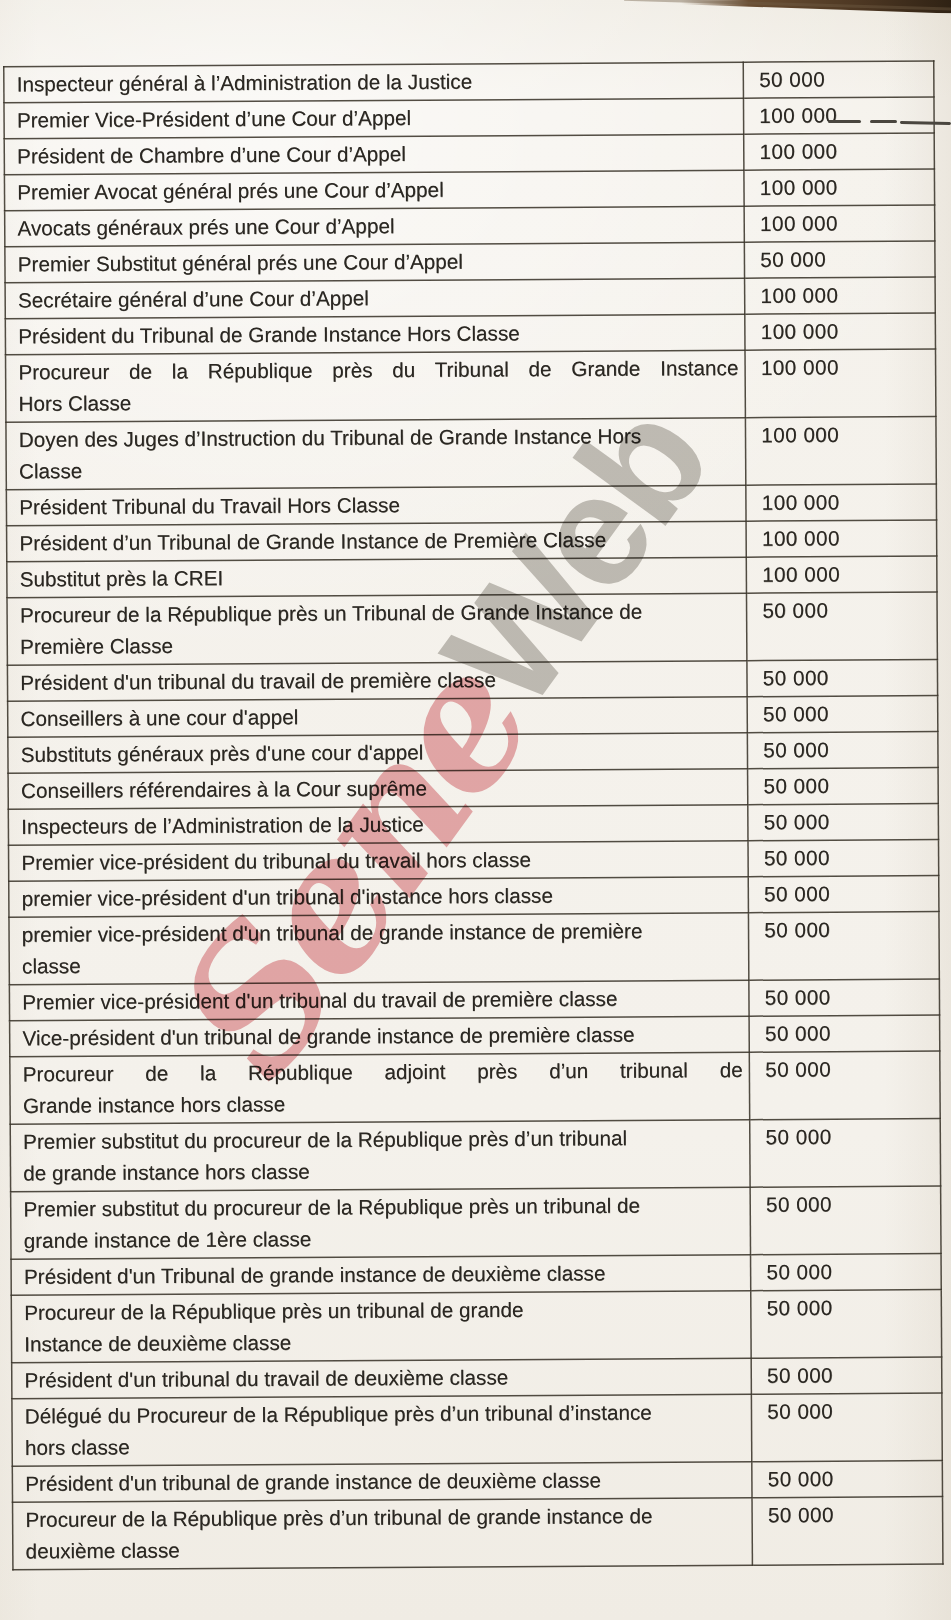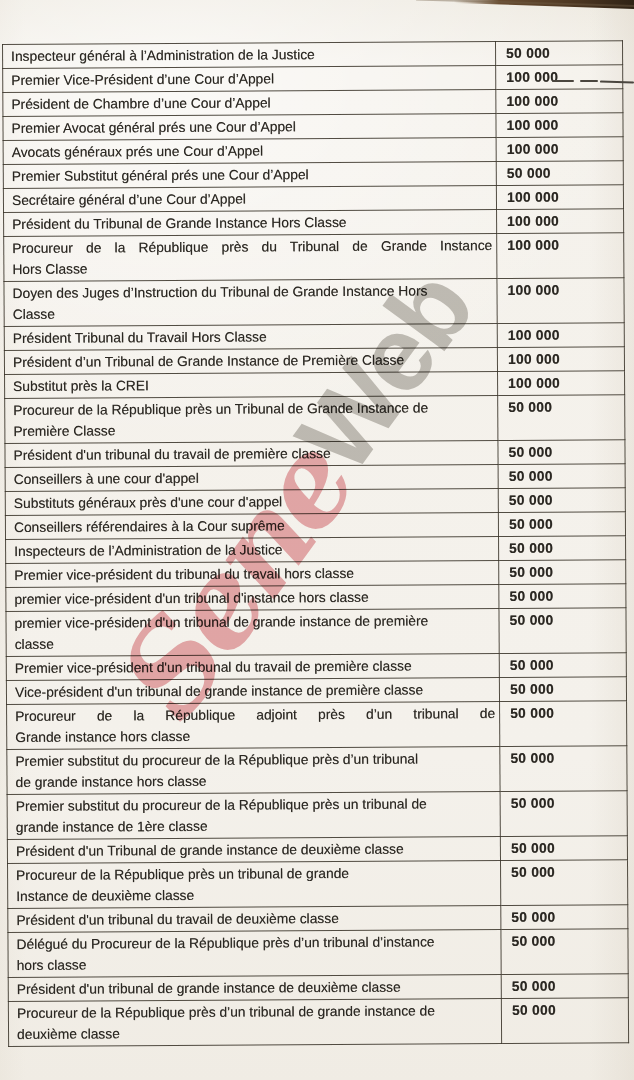--- a/index.html
+++ b/index.html
@@ -41,21 +41,21 @@
   }
   table.salary-table td {
     border: 1.4px solid rgba(58,52,42,0.88);
     vertical-align: top;
     color: #2a2722;
     font-size: 13.8px;
     line-height: 21px;
     text-shadow: 0.2px 0.2px 0.4px rgba(60,55,45,0.55);
   }
   td.role-cell { width: 480px; padding: 1px 4px 1px 8px; }
-  td.amount-cell { width: 112px; padding: 1px 4px 1px 10px; letter-spacing: 0.3px; font-weight: bold; }
+  td.amount-cell { width: 112px; padding: 1px 4px 1px 10px; letter-spacing: 0.3px; }
   .role-cell .line { display: block; }
   .role-cell .line.spread { text-align-last: justify; }
   
   .dash { position: absolute; background: #4a463f; z-index: 6; border-radius: 1px; }
   .dash1 { left: 552px; top: 80px; width: 22px; height: 2px; }
   .dash2 { left: 580px; top: 80px; width: 18px; height: 1.8px; }
   .dash3 { left: 600px; top: 81px; width: 34px; height: 1.6px; transform: rotate(1.4deg); }
   
   .watermark {
     position: absolute; left: 148px; top: 630px;

